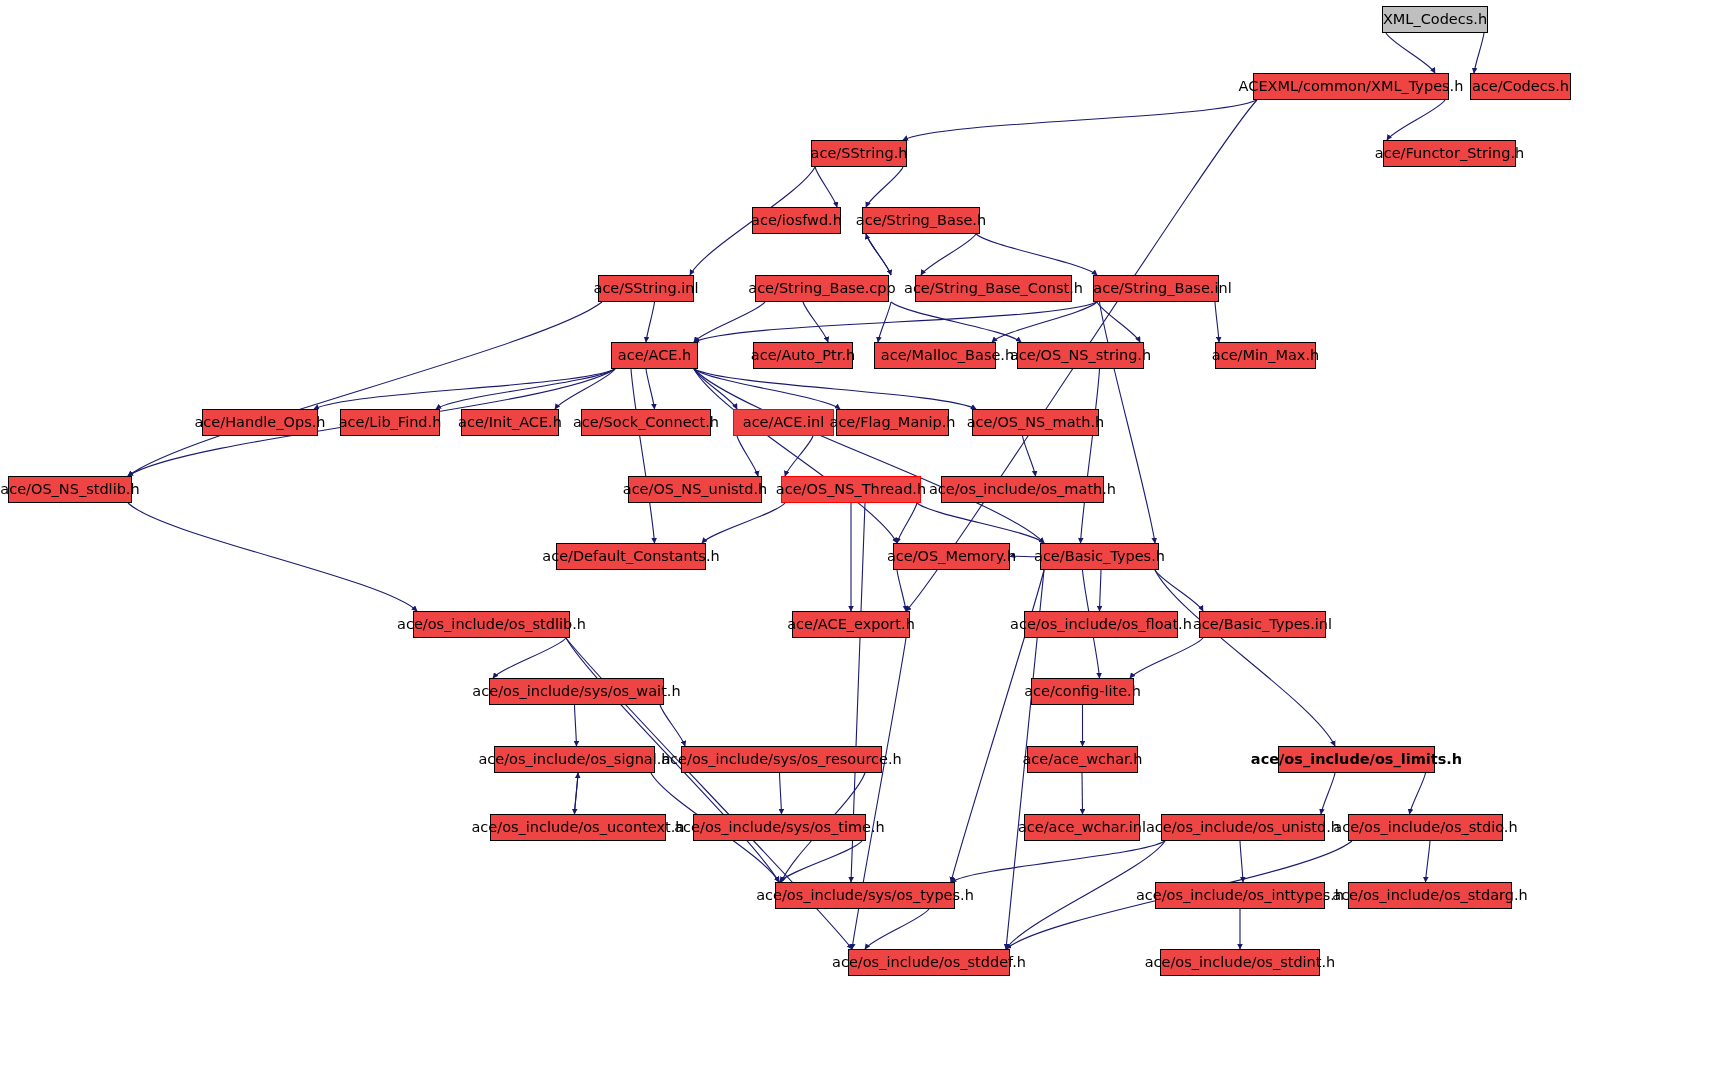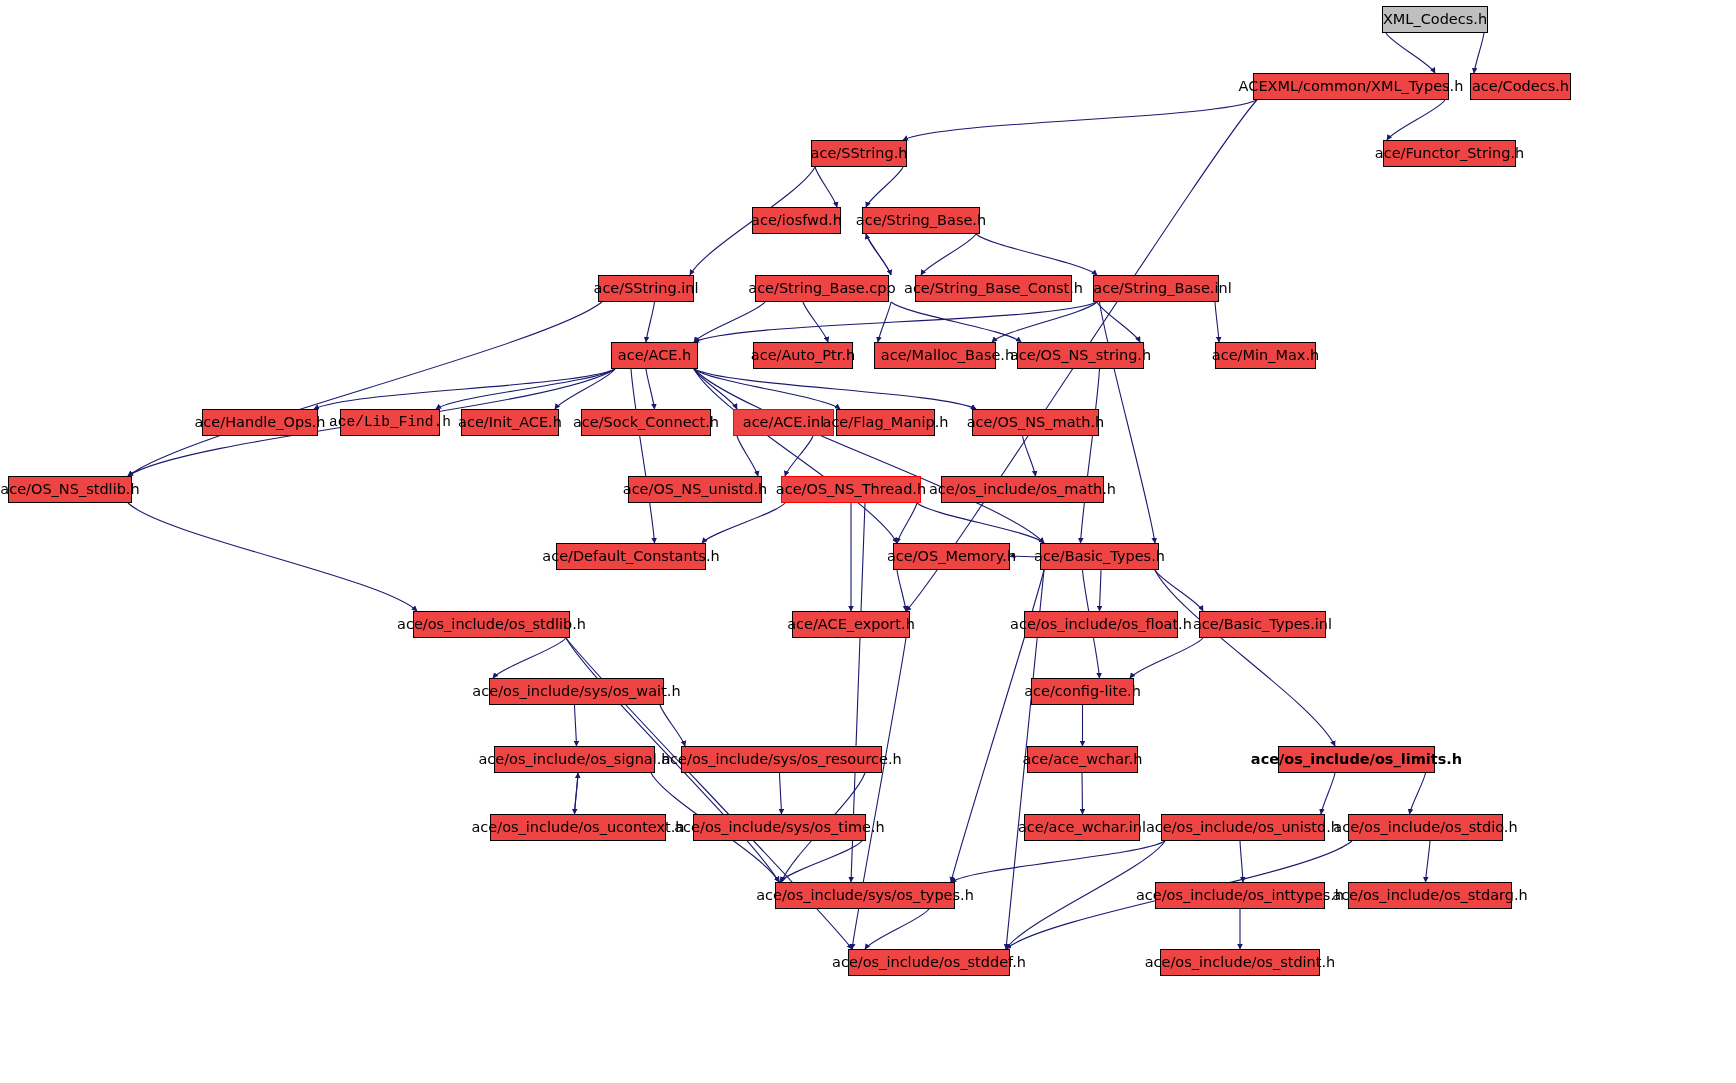--- a/index.html
+++ b/index.html
@@ -148,25 +148,25 @@
       <div class="node" style="left: 598px; top: 275px; width: 96px;">ace/SString.inl</div>
       <div class="node" style="left: 755px; top: 275px; width: 134px;">ace/String_Base.cpp</div>
       <div class="node" style="left: 915px; top: 275px; width: 157px;">ace/String_Base_Const.h</div>
       <div class="node" style="left: 1093px; top: 275px; width: 126px; padding-left: 20px;">ace/String_Base.inl</div>
       <div class="node" style="left: 611px; top: 342px; width: 87px; text-align: right;">ace/ACE.h</div>
       <div class="node" style="left: 753px; top: 342px; width: 100px;">ace/Auto_Ptr.h</div>
       <div class="node" style="left: 874px; top: 342px; width: 122px; padding-left: 32px;">ace/Malloc_Base.h</div>
       <div class="node" style="left: 1017px; top: 342px; width: 127px;">ace/OS_NS_string.h</div>
       <div class="node" style="left: 1215px; top: 342px; width: 101px;">ace/Min_Max.h</div>
       <div class="node" style="left: 202px; top: 409px; width: 116px;">ace/Handle_Ops.h</div>
-      <div class="node" style="left: 340px; top: 409px; width: 100px; font-family: Liberation Mono, monospace;">ace/Lib_Find.h</div>
+      <div class="node" style="left: 340px; top: 409px; width: 100px;">ace/Lib_Find.h</div>
       <div class="node" style="left: 461px; top: 409px; width: 98px;">ace/Init_ACE.h</div>
       <div class="node" style="left: 581px; top: 409px; width: 130px;">ace/Sock_Connect.h</div>
       <div class="node highlight" style="left: 733px; top: 409px; width: 101px;">ace/ACE.inl</div>
-      <div class="node" style="left: 836px; top: 409px; width: 99px;">ace/Flag_Manip.h</div>
+      <div class="node" style="left: 836px; top: 409px; width: 113px;">ace/Flag_Manip.h</div>
       <div class="node" style="left: 972px; top: 409px; width: 127px;">ace/OS_NS_math.h</div>
       <div class="node" style="left: 8px; top: 476px; width: 124px;">ace/OS_NS_stdlib.h</div>
       <div class="node" style="left: 628px; top: 476px; width: 134px;">ace/OS_NS_unistd.h</div>
       <div class="node highlight" style="left: 781px; top: 476px; width: 140px;">ace/OS_NS_Thread.h</div>
       <div class="node" style="left: 941px; top: 476px; width: 163px;">ace/os_include/os_math.h</div>
       <div class="node" style="left: 556px; top: 543px; width: 150px;">ace/Default_Constants.h</div>
       <div class="node" style="left: 893px; top: 543px; width: 117px;">ace/OS_Memory.h</div>
       <div class="node" style="left: 1040px; top: 543px; width: 119px;">ace/Basic_Types.h</div>
       <div class="node" style="left: 413px; top: 611px; width: 157px;">ace/os_include/os_stdlib.h</div>
       <div class="node" style="left: 792px; top: 611px; width: 118px;">ace/ACE_export.h</div>

